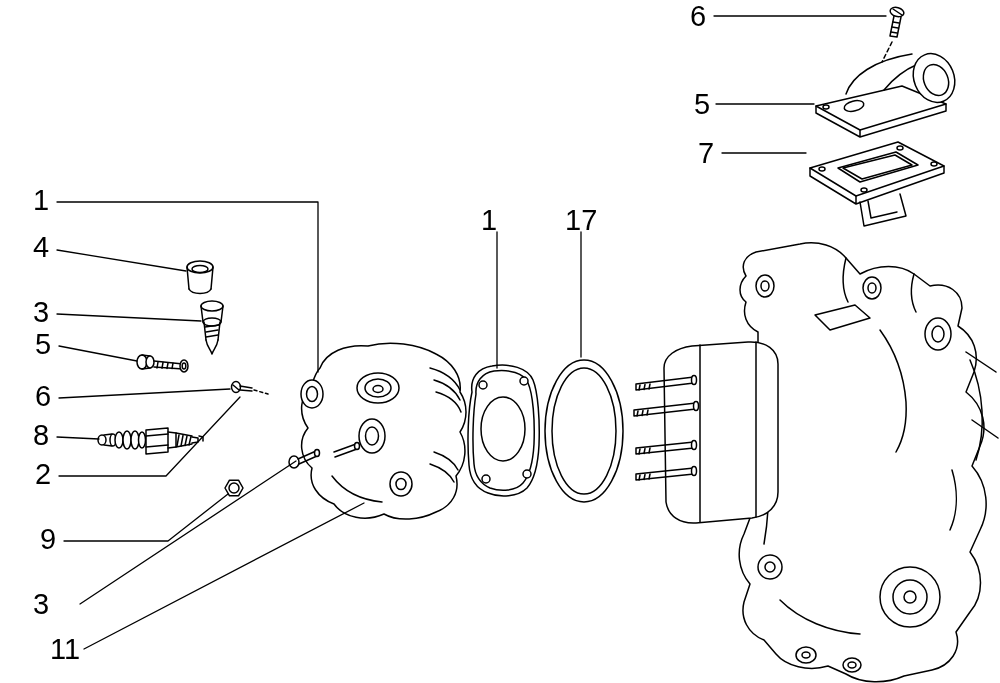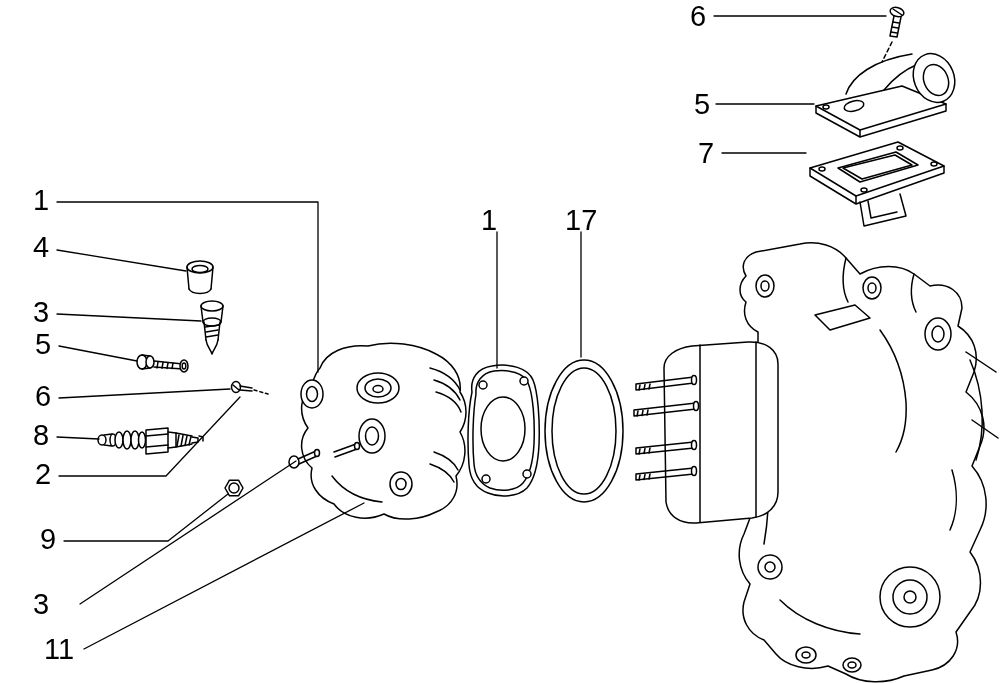--- a/index.html
+++ b/index.html
@@ -236,20 +236,20 @@
 
   <div class="callout" style="left:33px;top:186px;">1</div>
   <div class="callout" style="left:33px;top:233px;">4</div>
   <div class="callout" style="left:33px;top:298px;">3</div>
   <div class="callout" style="left:35px;top:330px;">5</div>
   <div class="callout" style="left:35px;top:382px;">6</div>
   <div class="callout" style="left:33px;top:421px;">8</div>
   <div class="callout" style="left:35px;top:460px;">2</div>
   <div class="callout" style="left:40px;top:525px;">9</div>
   <div class="callout" style="left:33px;top:590px;">3</div>
-  <div class="callout" style="left:44px;top:635px;">11</div>
+  <div class="callout" style="left:50px;top:635px;">11</div>
   <div class="callout" style="left:481px;top:206px;">1</div>
   <div class="callout" style="left:565px;top:206px;">17</div>
   <div class="callout" style="left:690px;top:2px;">6</div>
   <div class="callout" style="left:694px;top:90px;">5</div>
   <div class="callout" style="left:698px;top:139px;">7</div>
 
 </div>
 
 </body></html>

